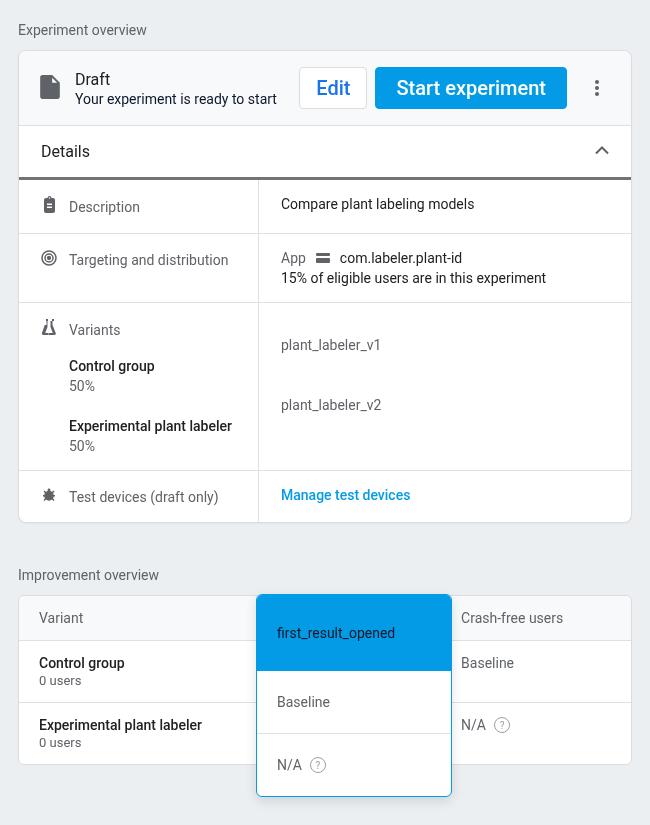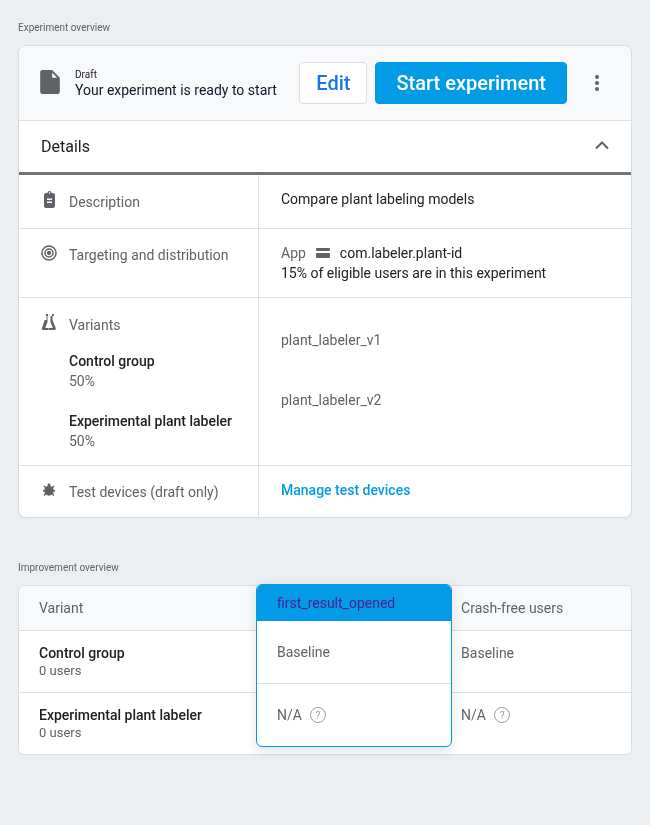--- a/index.html
+++ b/index.html
@@ -8,21 +8,21 @@
       background: #eceff1;
       color: #202124;
       width: 650px;
       height: 825px;
       overflow: hidden;
       font-size: 14px;
     }
     .page { padding: 18px; }
     .section-label {
       color: #5f6368;
-      font-size: 10px;
+      font-size: 14px;
       padding: 4px 0 12px 0;
     }
     .card {
       background: #fff;
       border: 1px solid #dadce0;
       border-radius: 8px;
       overflow: hidden;
       box-shadow: 0 1px 2px rgba(0,0,0,0.04);
     }
     .header-row {
@@ -33,21 +33,21 @@
       border-bottom: 1px solid #e0e0e0;
     }
     .doc-icon {
       color: #5f6368;
       margin-right: 14px;
       flex-shrink: 0;
     }
     .header-text { flex: 1; }
     .header-text .title {
       color: #202124;
-      font-size: 10px;
+      font-size: 16px;
       margin-bottom: 2px;
     }
     .header-text .subtitle {
       color: #0f172a;
       font-size: 14px;
     }
     .btn {
       font-family: inherit;
       font-size: 20px;
       font-weight: 500;
@@ -219,22 +219,22 @@
       top: -1px;
       width: 196px;
       border: 1px solid #039be5;
       border-radius: 6px;
       box-shadow: 0 4px 12px rgba(0,0,0,0.12);
       overflow: hidden;
       background: #fff;
     }
     .floating-col .fc-header {
       background: #039be5;
-      color: #4c1d95;
-      padding: 10px 20px;
+      color: #0f172a;
+      padding: 30px 20px;
       font-size: 14px;
     }
     .floating-col .fc-cell {
       padding: 23px 20px;
       border-bottom: 1px solid #e0e0e0;
       color: #5f6368;
     }
     .floating-col .fc-cell:last-child { border-bottom: none; }
   </style>
 </head>

